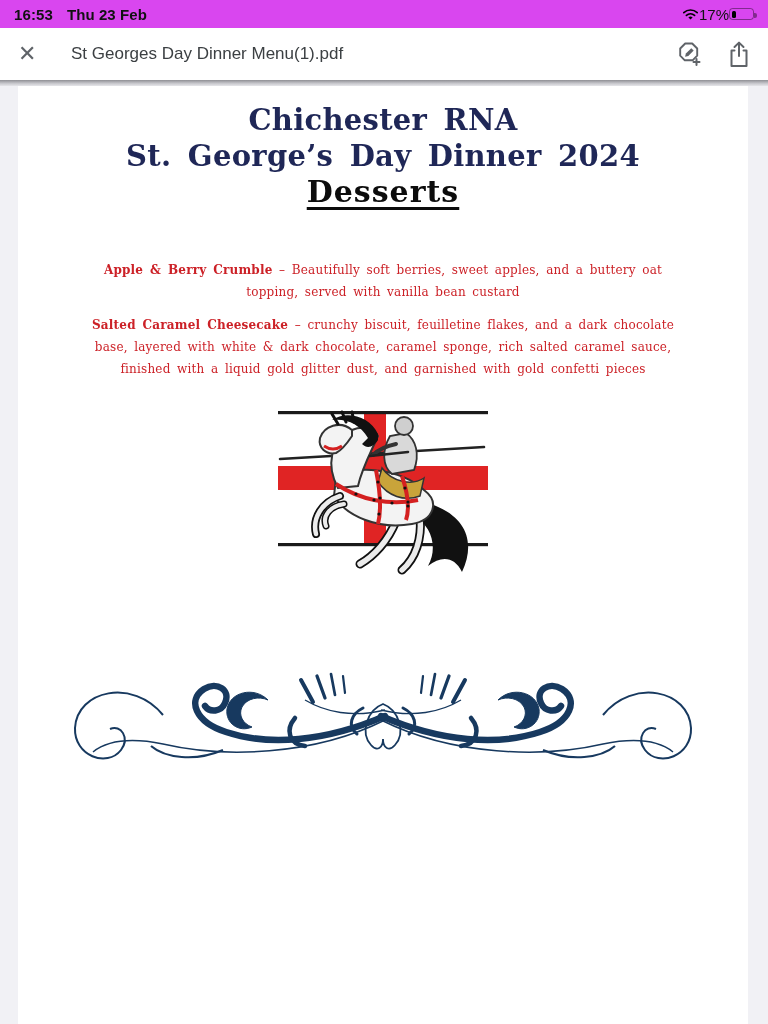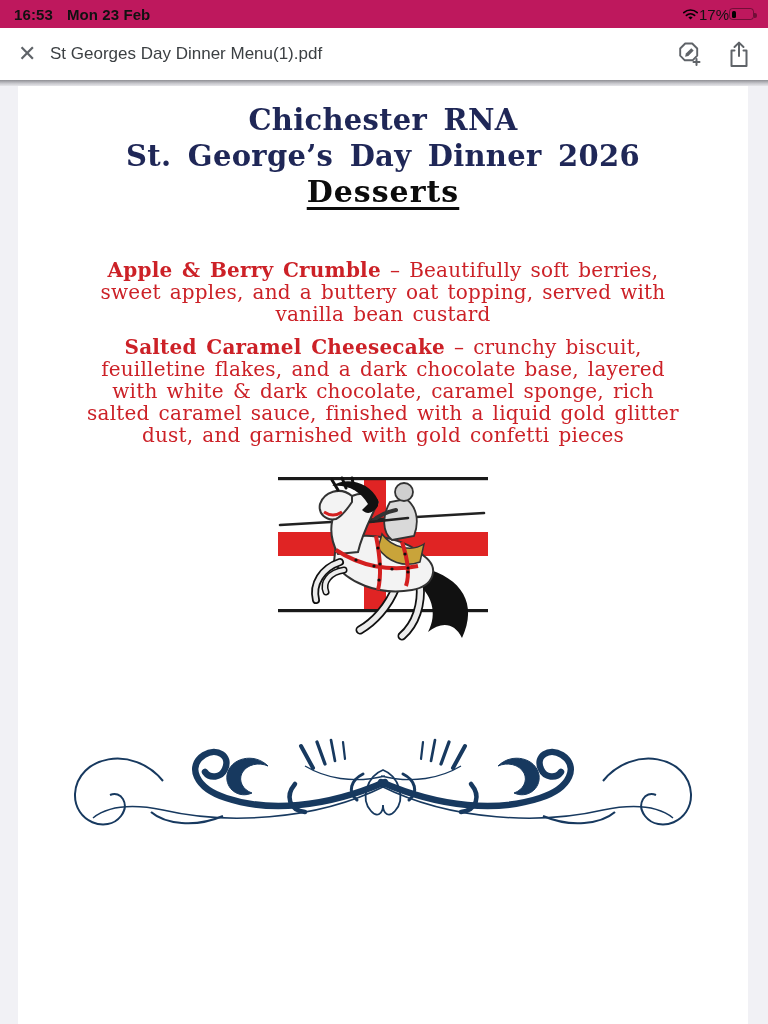--- a/index.html
+++ b/index.html
@@ -10,40 +10,40 @@
     -webkit-font-smoothing:antialiased;
   }
   :root{
     --navy:#1f2757;
     --red:#cc2127;
     --flourish:#17395f;
     --tb-gray:#5f6368;
   }
   
   .statusbar{
-    height:28px;background:#be185d;display:flex;align-items:center;
+    height:28px;background:#d946ef;display:flex;align-items:center;
     justify-content:space-between;padding:0 14px;box-sizing:border-box;
     font-size:15px;color:#111;
   }
   .sb-left{display:flex;gap:14px;align-items:center;font-weight:700;letter-spacing:.1px;}
   .sb-right{display:flex;align-items:center;font-weight:400;}
   .sb-right svg{display:block;}
   .battery-shell{position:relative;width:25px;height:12px;border:1px solid rgba(0,0,0,.4);
     border-radius:3.5px;box-sizing:border-box;}
   .battery-fill{position:absolute;left:1.5px;top:1.5px;bottom:1.5px;width:4px;background:#000;border-radius:1.5px;}
   .battery-cap{position:absolute;right:-3.5px;top:3.5px;width:2.5px;height:5px;background:rgba(0,0,0,.4);
     border-radius:0 2px 2px 0;}
   
   .toolbar{
     height:52px;background:#ffffff;display:flex;align-items:center;
     padding:0 18px;box-sizing:border-box;color:var(--tb-gray);
   }
   .close-btn{font-size:22px;line-height:1;color:var(--tb-gray);cursor:pointer;width:26px;
     font-weight:400;}
-  .tb-title{font-size:17px;color:#3c4043;margin-left:6px;flex:1;white-space:nowrap;
+  .tb-title{font-size:17px;color:#3c4043;margin-left:27px;flex:1;white-space:nowrap;
     overflow:hidden;text-overflow:ellipsis;}
   .tb-icons{display:flex;gap:26px;align-items:center;}
   .tb-icons svg{display:block;cursor:pointer;}
   
   .viewport{position:relative;height:944px;background:#f1f1f5;}
   .page-top-shadow{position:absolute;top:0;left:0;right:0;height:6px;
     background:linear-gradient(180deg,#8f8f94,#c6c6cb 55%,#e6e6ea);z-index:3;}
   .page{
     position:absolute;top:2px;left:18px;right:20px;bottom:0;
     background:#ffffff;z-index:1;
@@ -51,34 +51,34 @@
   
   .doc{
     font-family:"DejaVu Serif","Liberation Serif",serif;
     text-align:center;padding-top:20px;
   }
   .doc-title{color:var(--navy);font-weight:700;font-size:29px;line-height:36px;
     letter-spacing:.3px;word-spacing:6px;}
   .section-heading{font-size:30px;font-weight:700;color:#0c0c0c;
     text-decoration:underline;text-underline-offset:5px;text-decoration-thickness:2.5px;
     letter-spacing:1px;}
-  .menu-list{margin:50px auto 0;max-width:606px;color:var(--red);font-size:20px;
+  .menu-list{margin:50px auto 0;max-width:606px;color:var(--red);font-size:12px;
     line-height:22px;word-spacing:2.5px;letter-spacing:.2px;}
   .menu-item{margin:0 0 11px 0;}
   .menu-item b{font-weight:700;}
   .hero{margin-top:26px;display:flex;justify-content:center;}
   .flourish-wrap{margin-top:82px;display:flex;justify-content:center;}
 </style>
 </head>
 <body>
 
 <div class="statusbar">
   <div class="sb-left">
     <span>16:53</span>
-    <span>Mon 23 Feb</span>
+    <span>Thu 23 Feb</span>
   </div>
   <div class="sb-right">
     <span>
       <svg width="17" height="13" viewBox="0 0 17 13">
         <path d="M8.5 11.6 L6.4 9.4 a3.2 3.2 0 0 1 4.2 0 Z" fill="#000"></path>
         <path d="M4.4 7.4 a6.2 6.2 0 0 1 8.2 0" fill="none" stroke="#000" stroke-width="1.7" stroke-linecap="round"></path>
         <path d="M1.8 4.6 a10 10 0 0 1 13.4 0" fill="none" stroke="#000" stroke-width="1.7" stroke-linecap="round"></path>
       </svg>
     </span>
     <span>17%</span>
@@ -110,21 +110,21 @@
   </span>
 </div>
 
 <div class="viewport">
   <div class="page-top-shadow"></div>
   <div class="page">
     <div class="doc">
 
       <div class="doc-title">
         <div>Chichester RNA</div>
-        <div>St. George’s Day Dinner 2026</div>
+        <div>St. George’s Day Dinner 2024</div>
       </div>
 
       <div class="section-heading">Desserts</div>
 
       <div class="menu-list">
         <p class="menu-item"><b>Apple &amp; Berry Crumble</b><span> – Beautifully soft berries, sweet apples, and a buttery oat topping, served with vanilla bean custard</span></p>
         <p class="menu-item"><b>Salted Caramel Cheesecake</b><span> – crunchy biscuit, feuilletine flakes, and a dark chocolate base, layered with white &amp; dark chocolate, caramel sponge, rich salted caramel sauce, finished with a liquid gold glitter dust, and garnished with gold confetti pieces</span></p>
       </div>
 
       <div class="hero">

